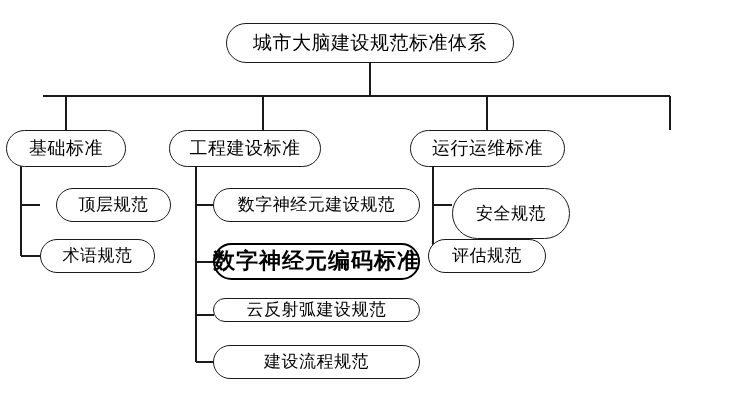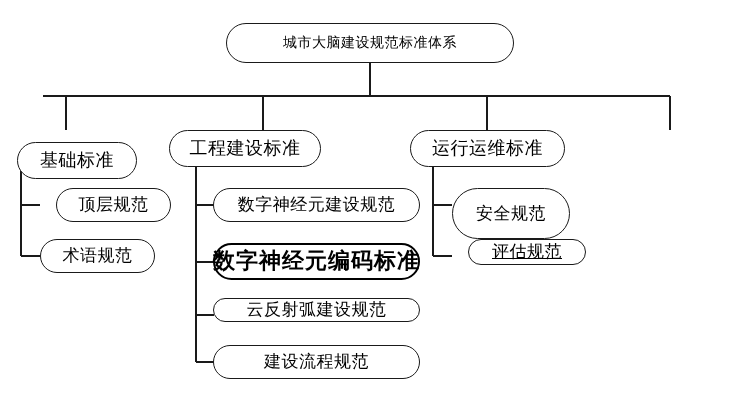--- a/index.html
+++ b/index.html
@@ -39,21 +39,21 @@
     white-space: nowrap;
     letter-spacing: 0.5px;
     z-index: 2;
   }
   .node-label {
     display: block;
     line-height: 1;
     padding-bottom: 1px;
   }
   .node.level-0 {
-    font-size: 14px;
+    font-size: 19px;
   }
   .node.level-1 {
     font-size: 18px;
   }
   .node.level-2 {
     font-size: 17px;
   }
   .node.emphasis {
     border-width: 2px;
     border-color: #000000;
@@ -93,21 +93,21 @@
       <path d="M 433,166 L 433,256"></path>
       <path d="M 433,205 L 452,205"></path>
       <path d="M 433,256 L 452,256"></path>
     </g>
   </svg>
 
   <div class="node level-0" style="left:226px; top:23px; width:288px; height:40px;">
     <span class="node-label">城市大脑建设规范标准体系</span>
   </div>
 
-  <div class="node level-1" style="left:17px; top:130px; width:120px; height:37px;margin-top:12px;">
+  <div class="node level-1" style="left:6px; top:130px; width:120px; height:37px;">
     <span class="node-label">基础标准</span>
   </div>
 
   <div class="node level-1" style="left:169px; top:130px; width:152px; height:37px;">
     <span class="node-label">工程建设标准</span>
   </div>
 
   <div class="node level-1" style="left:410px; top:130px; width:155px; height:37px;">
     <span class="node-label">运行运维标准</span>
   </div>
@@ -134,17 +134,17 @@
   </div>
 
   <div class="node level-2" style="left:213px; top:345px; width:207px; height:34px;">
     <span class="node-label">建设流程规范</span>
   </div>
 
   <div class="node level-2" style="left:452px; top:188px; width:118px; height:51px;">
     <span class="node-label">安全规范</span>
   </div>
 
-  <div class="node level-2" style="left:468px; top:239px; width:118px; height:26px;text-decoration:underline;">
+  <div class="node level-2" style="left:428px; top:239px; width:118px; height:34px;">
     <span class="node-label">评估规范</span>
   </div>
 
 </div>
 
 </body></html>

